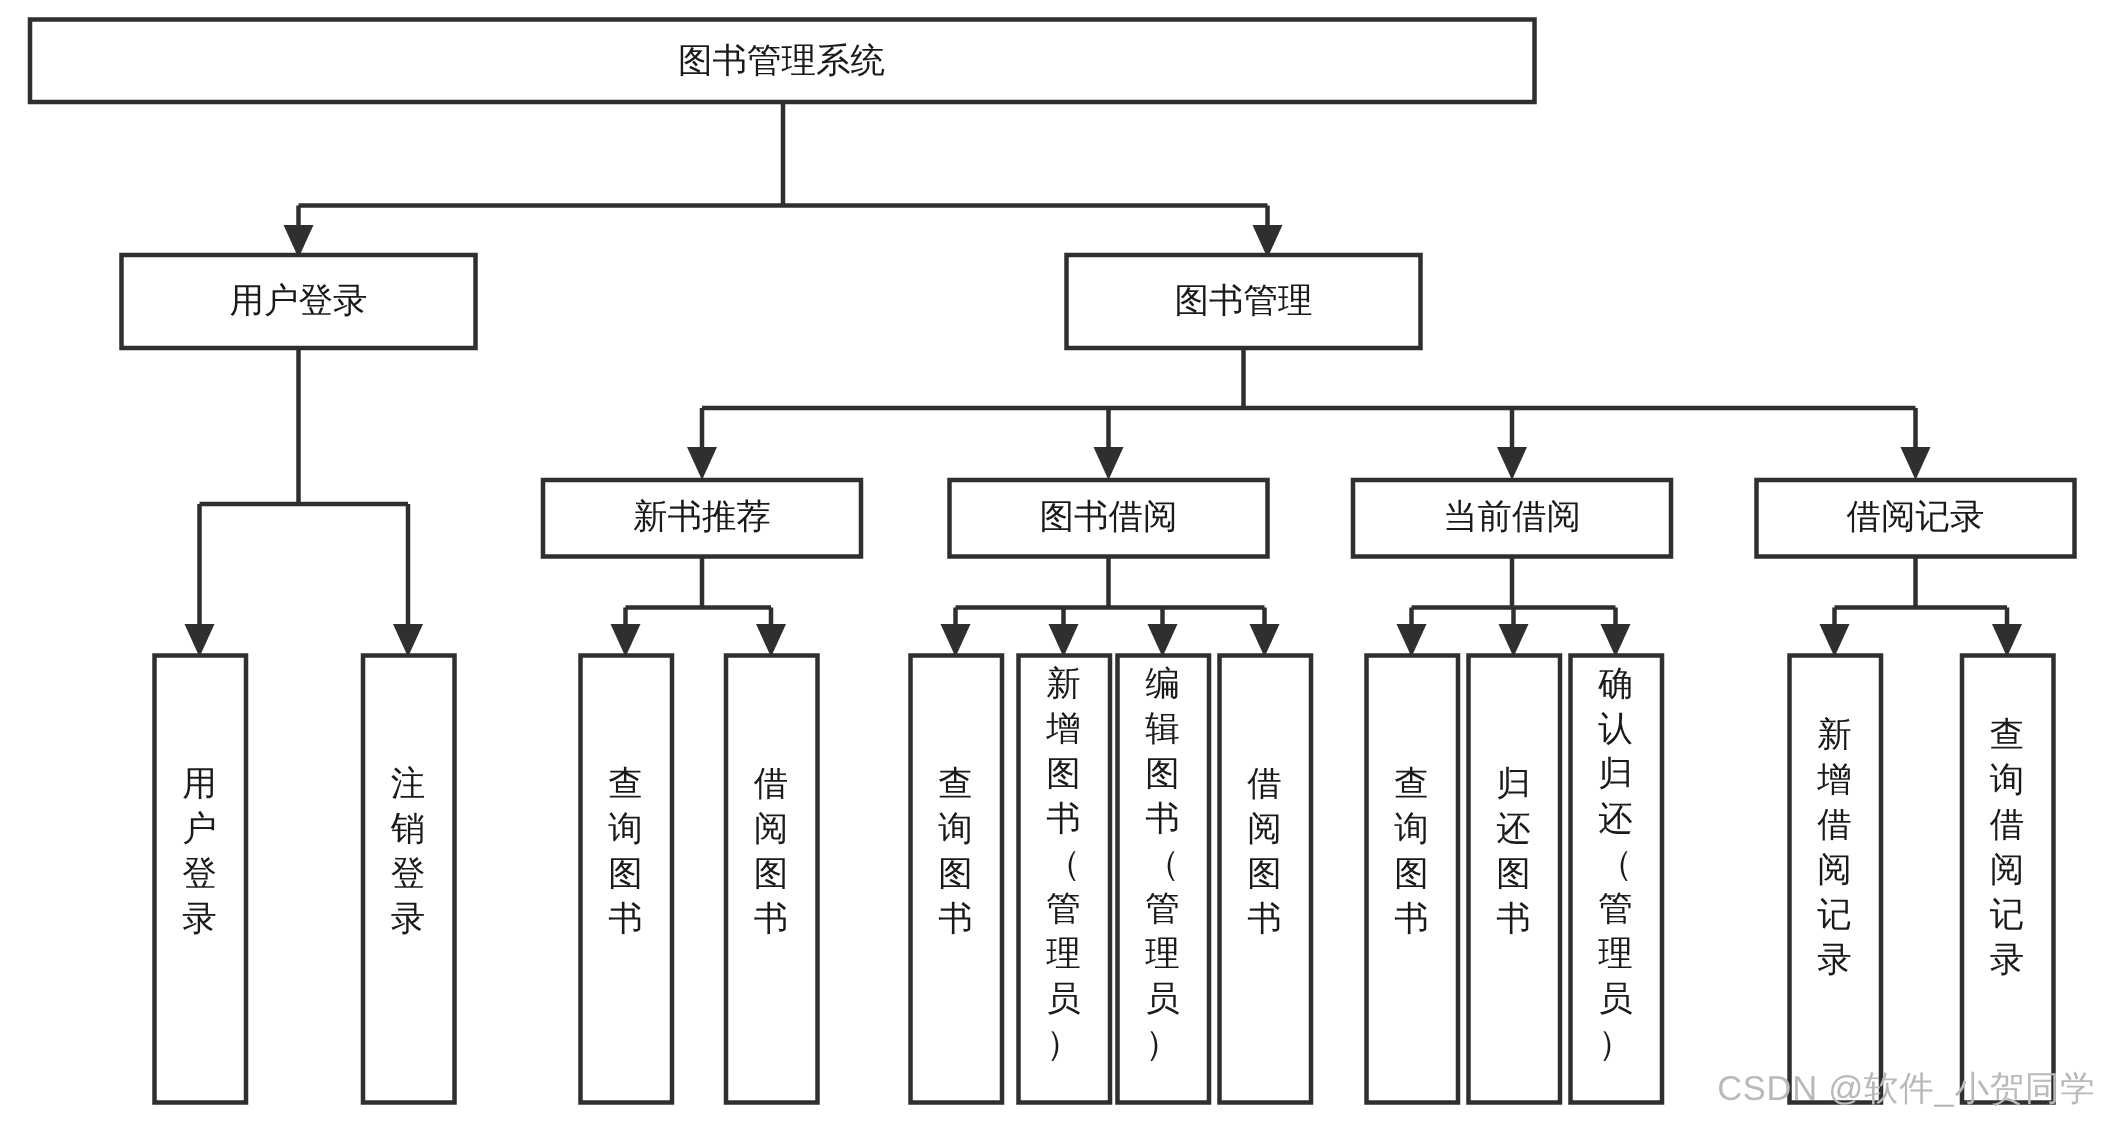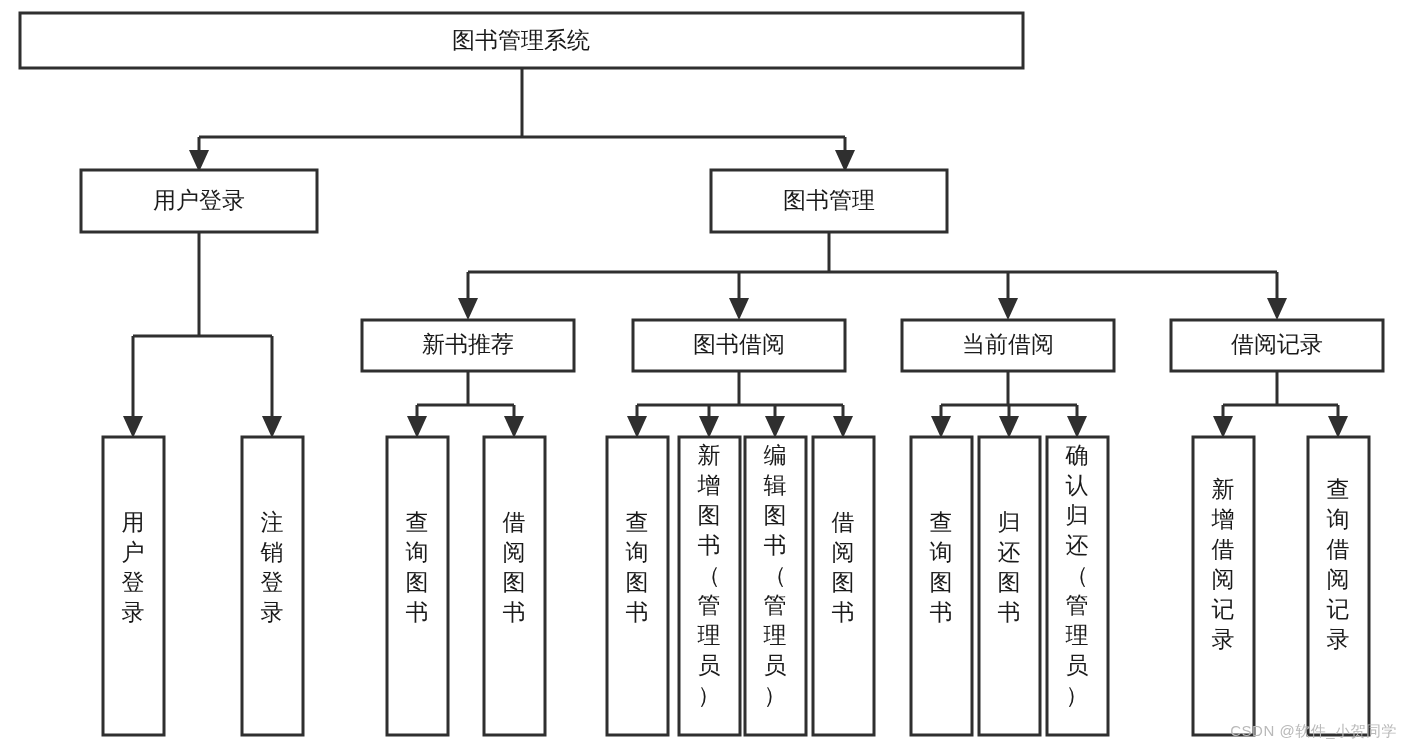--- a/index.html
+++ b/index.html
@@ -52,21 +52,21 @@
     font-family: "Liberation Sans", "DejaVu Sans", sans-serif;
     font-size: 23px;
     fill: #1a1a1a;
     text-anchor: middle;
   }
   .watermark {
     position: absolute;
     right: 8px;
     bottom: 6px;
     font-family: "Liberation Sans", "DejaVu Sans", sans-serif;
-    font-size: 15px;
+    font-size: 23px;
     color: #b9b9b9;
     white-space: nowrap;
     letter-spacing: 0.5px;
     pointer-events: none;
   }
 </style>
 </head>
 <body>
 
 <div id="diagram-root">

